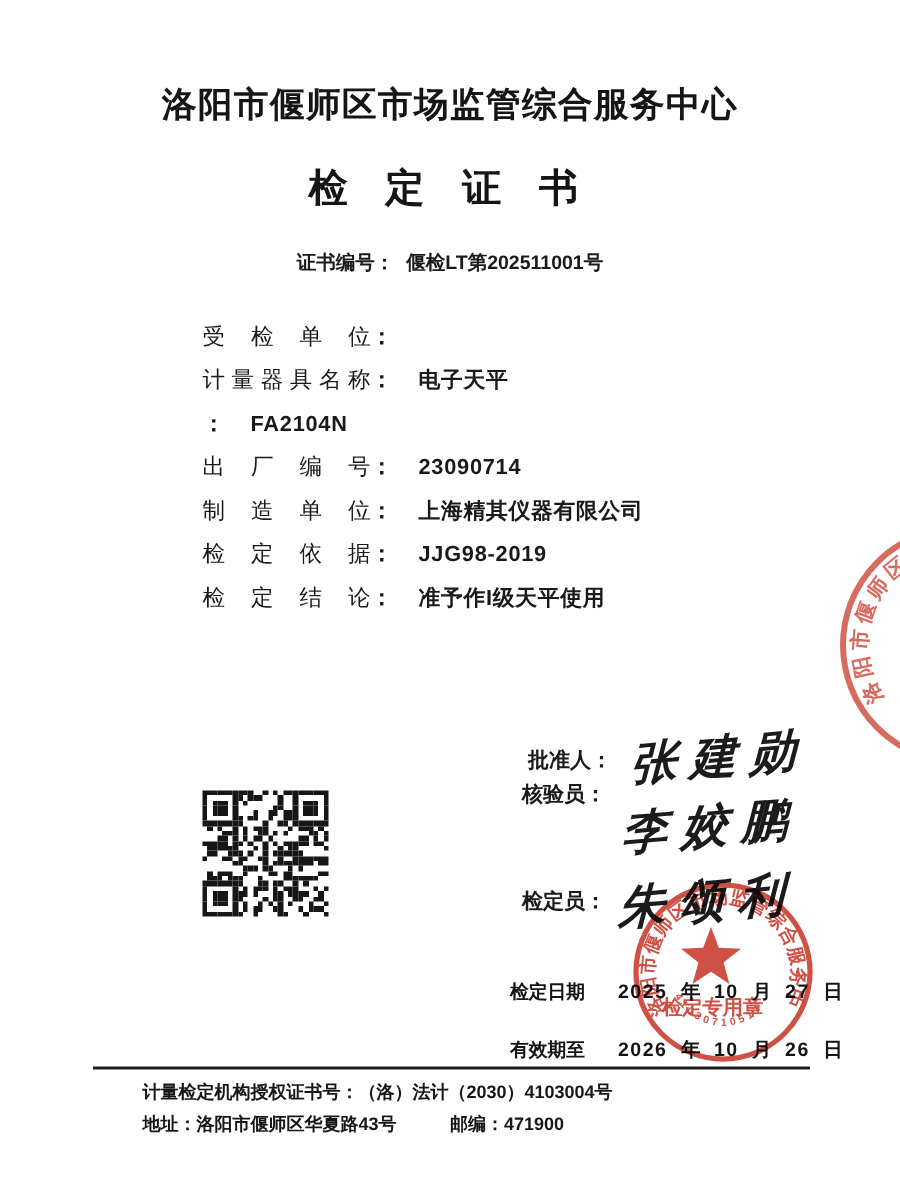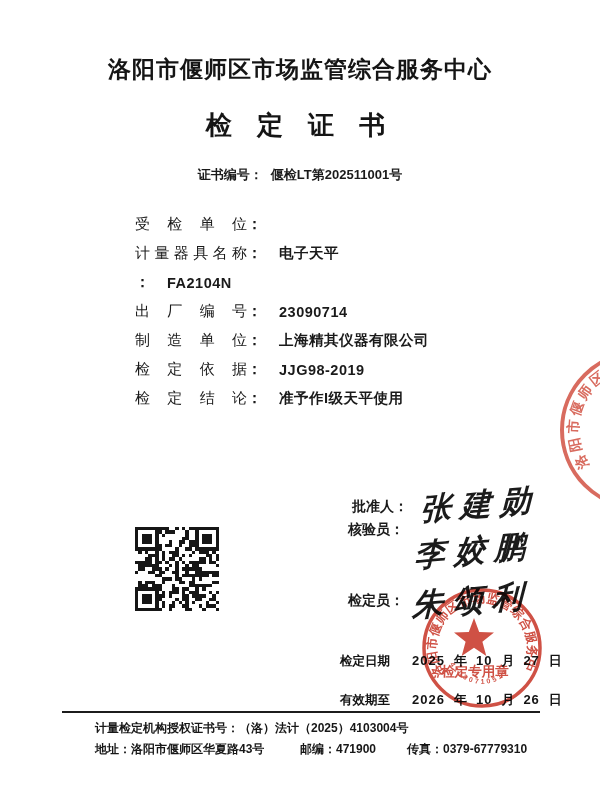--- a/index.html
+++ b/index.html
@@ -446,26 +446,25 @@
     <span class="cjk">年</span>
     <span class="num">10</span>
     <span class="cjk">月</span>
     <span class="num">26</span>
     <span class="cjk">日</span>
   </div>
 
   <div class="abs divider"></div>
 
   <div class="abs foot" style="left:95px;top:720px">
-    <span>计量检定机构授权证书号：</span><span>（洛）法计（2025）4103004号</span>
+    <span>计量检定机构授权证书号：</span><span>（洛）法计（2030）4103004号</span>
   </div>
 
   <span class="abs foot" style="left:95px;top:741px">地址：洛阳市偃师区华夏路43号</span>
   <span class="abs foot" style="left:300px;top:741px">邮编：471900</span>
-  <span class="abs foot" style="left:407px;top:741px">传真：0379-67779310</span>
 
 
   <svg class="abs stamp" style="left:412px;top:578px" width="140" height="140" viewBox="0 0 140 140">
     <circle cx="70" cy="70" r="58" fill="none" stroke="#c9392b" stroke-width="3.5"></circle>
     <path id="sealTextPath" d="M 32.3,96.4 A 46,46 0 1 1 107.7,96.4" fill="none"></path>
     <text font-size="12.5" font-weight="bold" fill="#c9392b" letter-spacing="0.5">
       <textPath href="#sealTextPath">洛阳市偃师区市场监管综合服务中心</textPath>
     </text>
     <polygon fill="#c9392b" points="62,40 67.2,53.9 82,54.5 70.4,63.7 74.3,78 62,69.8 49.7,78 53.6,63.7 42,54.5 56.8,53.9"></polygon>
     <text x="63" y="98" text-anchor="middle" font-size="13.5" font-weight="bold" fill="#c9392b">检定专用章</text>

